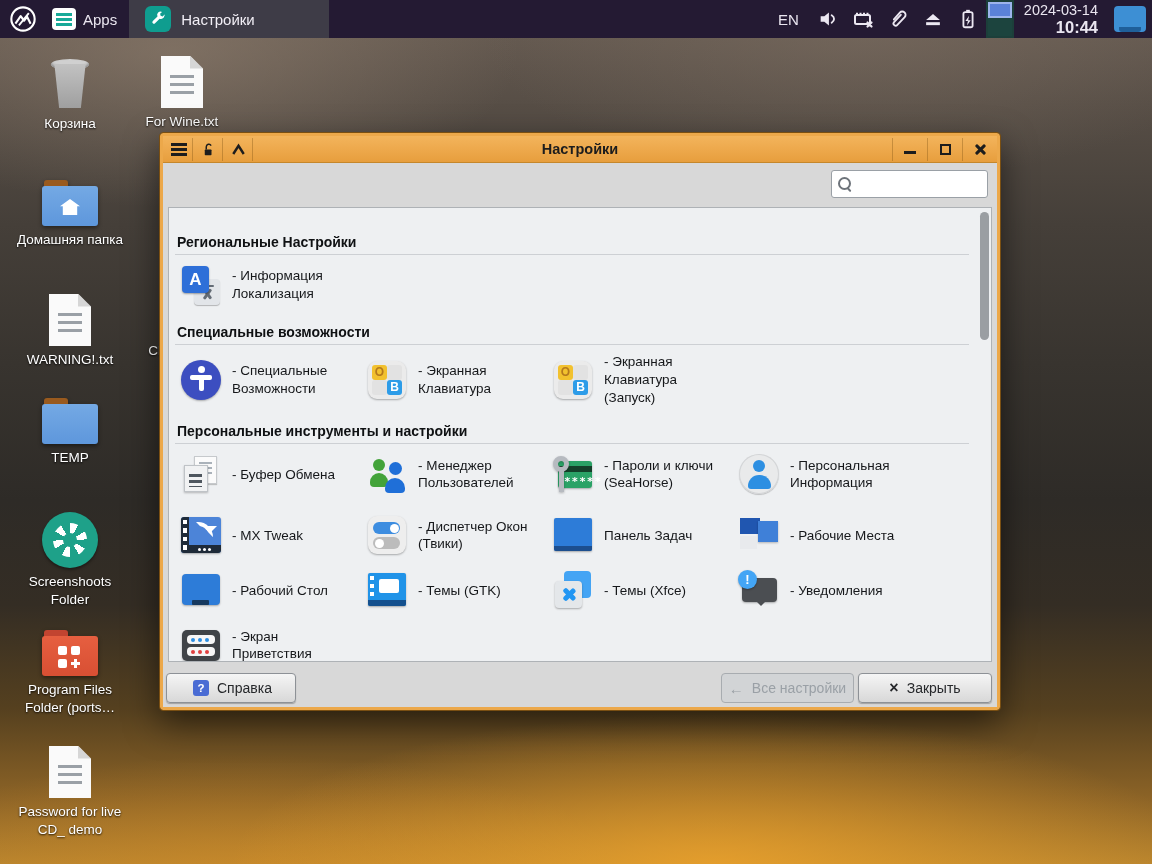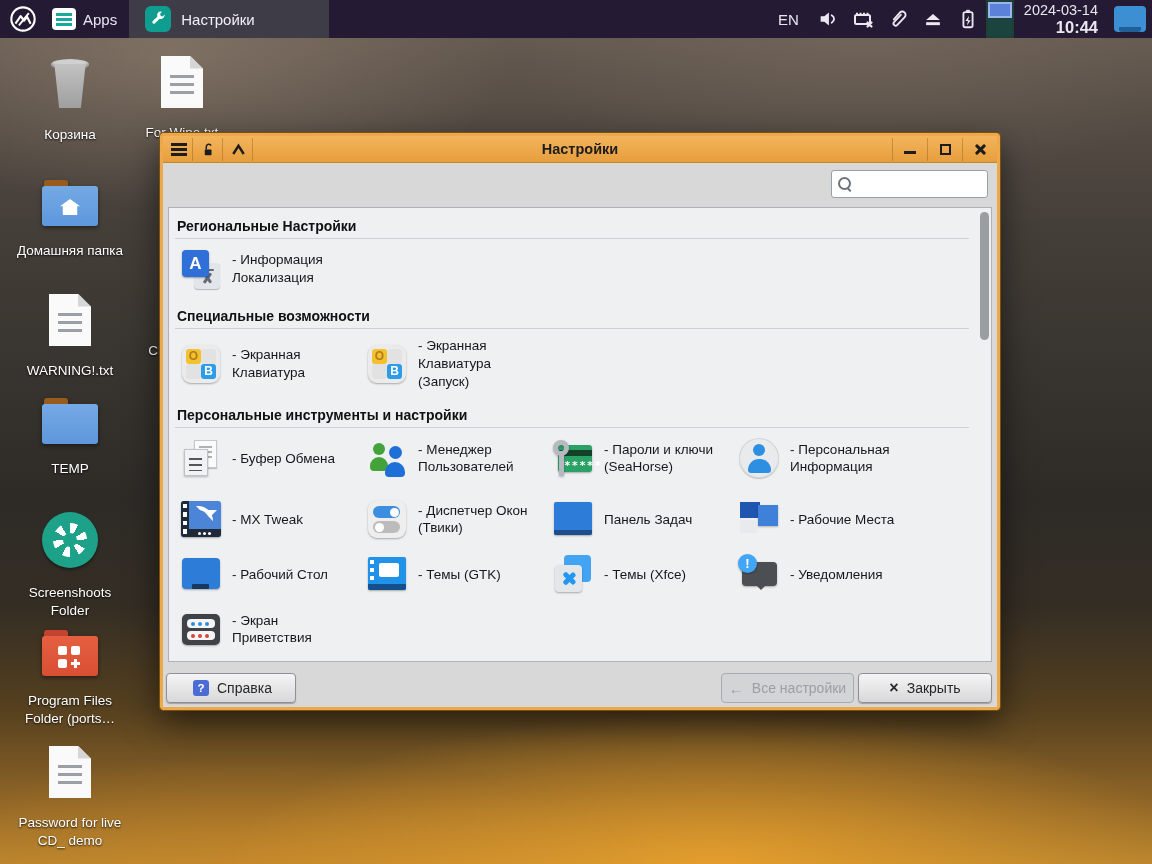--- a/index.html
+++ b/index.html
@@ -30,21 +30,21 @@
   #pager .ws1{height:16px;background:#5b82d8;border:2px solid #9db4ec;box-sizing:border-box;}
   #pager .ws2{flex:1;background:#1c443e;}
   #clock{text-align:right;padding:0 10px;line-height:1.12;}
   #clock .date{font-size:14.5px;}
   #clock .time{font-size:16.5px;font-weight:700;}
   #showdesk{width:44px;display:flex;align-items:center;justify-content:center;}
   #showdesk .mon{width:32px;height:26px;background:#3d8fd4;border-radius:4px;position:relative;}
   #showdesk .mon::after{content:"";position:absolute;left:5px;bottom:0;width:22px;height:5px;background:#1f5f9a;border-radius:0 0 3px 3px;}
 
   
-  .dicon{position:absolute;width:110px;display:flex;flex-direction:column;align-items:center;gap:16px;z-index:1;}
+  .dicon{position:absolute;width:110px;display:flex;flex-direction:column;align-items:center;gap:5px;z-index:1;}
   .dlabel{color:#fff;font-size:13.5px;line-height:1.35;text-align:center;text-shadow:0 1px 2px rgba(0,0,0,.9);}
   .dic{position:relative;display:block;}
   .dic.trash{width:46px;height:54px;}
   .dic.trash::after{content:"";position:absolute;left:6px;top:8px;width:34px;height:44px;background:linear-gradient(#c2c2c2,#9f9f9f);clip-path:polygon(4% 0,96% 0,82% 100%,18% 100%);}
   .dic.trash::before{content:"";position:absolute;left:4px;top:3px;width:38px;height:11px;border-radius:50%;background:#d0d0d0;box-shadow:inset 0 -2px 3px #8a8a8a;}
   .dic.file{width:42px;height:52px;background:#fafafa;clip-path:polygon(0 0,70% 0,100% 24%,100% 100%,0 100%);filter:drop-shadow(0 2px 2px rgba(0,0,0,.45));}
   .dic.file::before{content:"";position:absolute;right:0;top:0;width:13px;height:12.5px;background:#d6d6d6;clip-path:polygon(0 0,100% 100%,0 100%);}
   .dic.file::after{content:"";position:absolute;left:9px;right:9px;top:19px;height:20px;background:repeating-linear-gradient(180deg,#9aa0a6 0 3px,transparent 3px 8px);}
   .dic.folder,.dic.homefolder,.dic.appsfolder{width:56px;height:46px;filter:drop-shadow(0 2px 2px rgba(0,0,0,.45));}
   .dic.folder::before,.dic.homefolder::before{content:"";position:absolute;left:2px;top:0;width:24px;height:10px;background:#995a1e;border-radius:3px 3px 0 0;}
@@ -78,21 +78,21 @@
   .g-close::before{transform:rotate(45deg);} .g-close::after{transform:rotate(-45deg);}
 
   #content{position:relative;height:calc(100% - 26px);}
   #search{position:absolute;top:7px;right:9px;width:157px;height:28px;background:#fff;border:1px solid #9aa0a6;border-radius:3px;display:flex;align-items:center;padding:0 6px;box-sizing:border-box;gap:5px;}
   .mag{position:relative;width:14px;height:14px;flex:none;}
   .mag::before{content:"";position:absolute;left:0;top:0;width:9px;height:9px;border:2px solid #6d737a;border-radius:50%;}
   .mag::after{content:"";position:absolute;left:9.5px;top:9.5px;width:2.4px;height:5px;background:#6d737a;transform:rotate(-45deg);border-radius:1px;}
   #search input{border:none;outline:none;flex:1;min-width:0;font-size:13px;background:transparent;}
 
   #list{position:absolute;left:5px;right:5px;top:44px;height:455px;background:#eef0f2;border:1px solid #aeb2b6;box-sizing:border-box;overflow:hidden;}
-  #list-inner{padding:5px 22px 0 6px;}
+  #list-inner{padding:21px 22px 0 6px;}
   #scrollthumb{position:absolute;right:2px;top:4px;width:9px;height:128px;border-radius:5px;background:#9a9ea2;}
   .section{margin-bottom:9px;}
   .section-title{font-size:14px;font-weight:700;color:#0f1113;padding:5px 2px 4px;border-bottom:1px solid #cdd0d4;margin-bottom:3px;}
   .items{display:grid;grid-template-columns:repeat(4,186px);row-gap:9px;column-gap:0;padding:4px 0 2px;}
   .item{display:flex;align-items:center;gap:9px;padding:1px 4px;}
   .item .lbl{font-size:13.5px;line-height:1.32;color:#16181b;max-width:122px;}
 
   
   .sic{position:relative;width:44px;height:44px;flex:none;display:block;}
   .sic span,.sic i{position:absolute;box-sizing:border-box;display:block;}
@@ -360,20 +360,29 @@
                 </span>
                 <span class="lbl">- Информация Локализация</span>
               </div>
             </div>
           </div>
           <div class="section">
             <div class="section-title">Специальные возможности</div>
             <div class="items">
               <div class="item">
                 <span class="sic">
+                  <span class="ac-c"></span>
+                  <span class="ac-h"></span>
+                  <span class="ac-a"></span>
+                  <span class="ac-b"></span>
+                </span>
+                <span class="lbl">- Специальные Возможности</span>
+              </div>
+              <div class="item">
+                <span class="sic">
                   <span class="ob-bg"></span>
                   <span class="ob-k2"></span>
                   <span class="ob-k3"></span>
                   <span class="ob-k1"></span>
                   <span class="ob-k4"></span>
                 </span>
                 <span class="lbl">- Экранная Клавиатура</span>
               </div>
               <div class="item">
                 <span class="sic">

